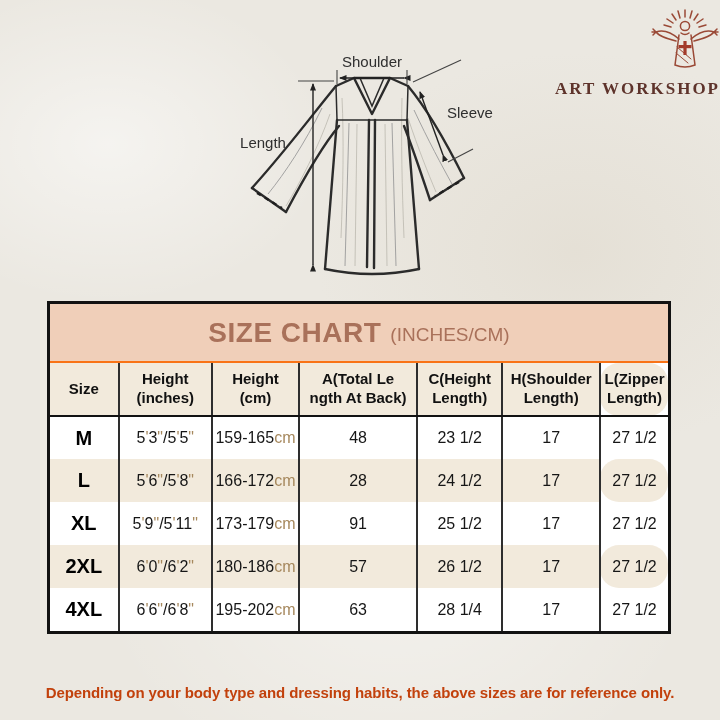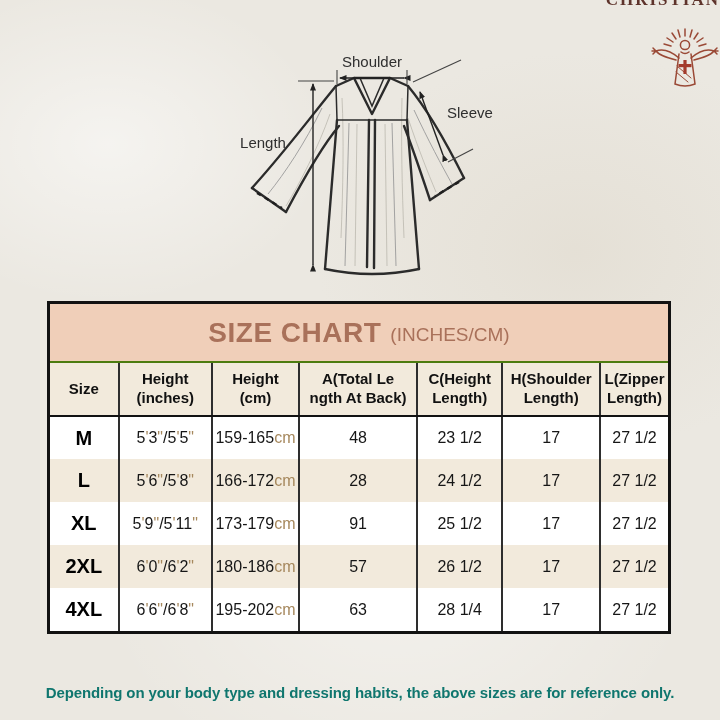--- a/index.html
+++ b/index.html
@@ -42,43 +42,43 @@
   .ext{stroke:#444;stroke-width:1.1;fill:none;}
   .cuffdash{stroke:#1e1e1e;stroke-width:2.2;fill:none;stroke-dasharray:4.5 4.5;}
   .dlabel{font-family:"Liberation Sans", sans-serif;font-size:15px;fill:#2f2f2f;}
 
   
   .chart-box{
     position:absolute; left:47px; top:301px; width:624px;
     border:3px solid #121212; background:#fff; box-sizing:border-box;
   }
   .chart-title{
-    background:var(--peach); height:57px; border-bottom:2px solid #4d7c0f;
+    background:var(--peach); height:57px; border-bottom:2px solid #f97316;
     display:flex; align-items:center; justify-content:center; gap:9px;
     color:var(--brown);
   }
   .chart-title .main{font-size:28px;font-weight:700;letter-spacing:.5px;}
   .chart-title .suffix{font-size:19px;font-weight:400;padding-top:4px;}
   table{border-collapse:collapse;width:100%;table-layout:fixed;padding-left:6px;}
   th,td{border-right:2px solid var(--line);text-align:center;vertical-align:middle;padding:0 2px;box-sizing:border-box;}
-  th:last-child,td:last-child{border-right:none;}
+  th:last-child,td:last-child{border-right:none;border-radius:19px;}
   thead th{
     background:var(--beige); height:53px; border-bottom:2px solid #121212;
     font-size:15px; font-weight:700; line-height:1.25; white-space:pre-line; color:#111;
   }
   tbody td{height:43px;font-size:16px;color:#161616;}
   tbody tr:nth-child(even){background:var(--beige);}
   tbody tr:nth-child(odd){background:#fff;}
   td.size-cell{font-size:20px;font-weight:700;color:#000;}
   .accent{color:var(--accent);}
 
   
   .footer-note{
     position:absolute; top:684px; left:0; width:100%; margin:0;
-    text-align:center; font-size:15px; font-weight:700; color:#0f766e;
+    text-align:center; font-size:15px; font-weight:700; color:#c2410c;
     letter-spacing:-.1px;
   }
 </style>
 </head>
 <body>
 
 <header class="logo">
   <span class="logo-text">CHRISTIAN</span>
   <svg class="logo-figure" viewBox="0 0 70 60" aria-hidden="true">
     <g stroke="#9A4936" stroke-width="1.5" fill="none" stroke-linecap="round">
@@ -106,20 +106,21 @@
 
       <path d="M27,38 L41,50" stroke-width="1"></path>
       <path d="M26,44 L38,54" stroke-width="1"></path>
     </g>
 
     <g fill="#A33B2B">
       <rect x="33.4" y="32" width="3.2" height="14"></rect>
       <rect x="28.5" y="36" width="13" height="3.2"></rect>
     </g>
   </svg>
+  <span class="logo-text">ART WORKSHOP</span>
 </header>
 
 <div class="diagram">
   <svg width="720" height="237" viewBox="0 0 720 237">
     <defs>
       <marker id="ah" markerWidth="9" markerHeight="8" refX="6.5" refY="3" orient="auto" markerUnits="userSpaceOnUse">
         <path d="M0,0 L7.5,3 L0,6 z" fill="#222"></path>
       </marker>
     </defs>
 

